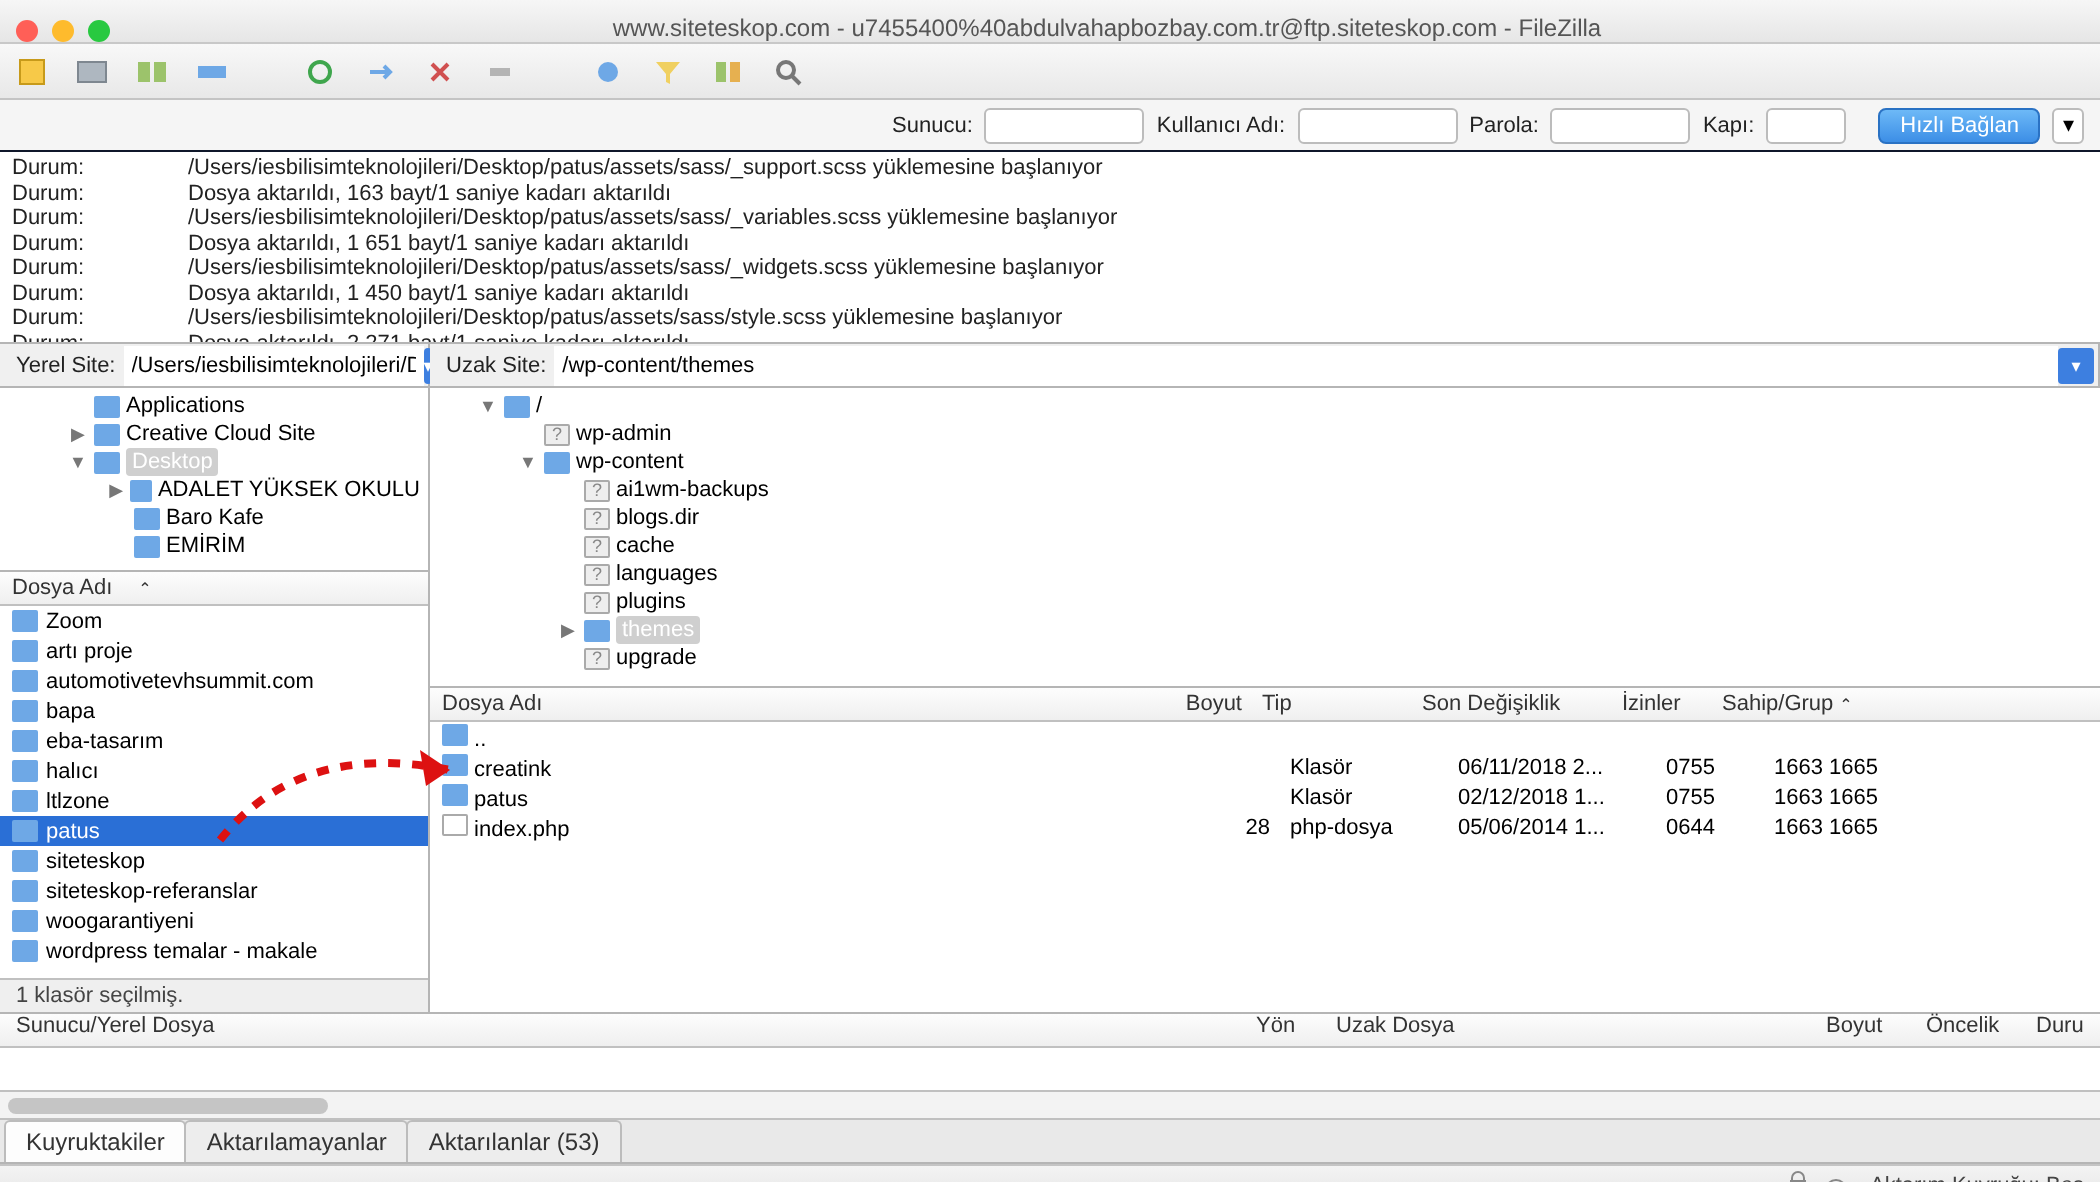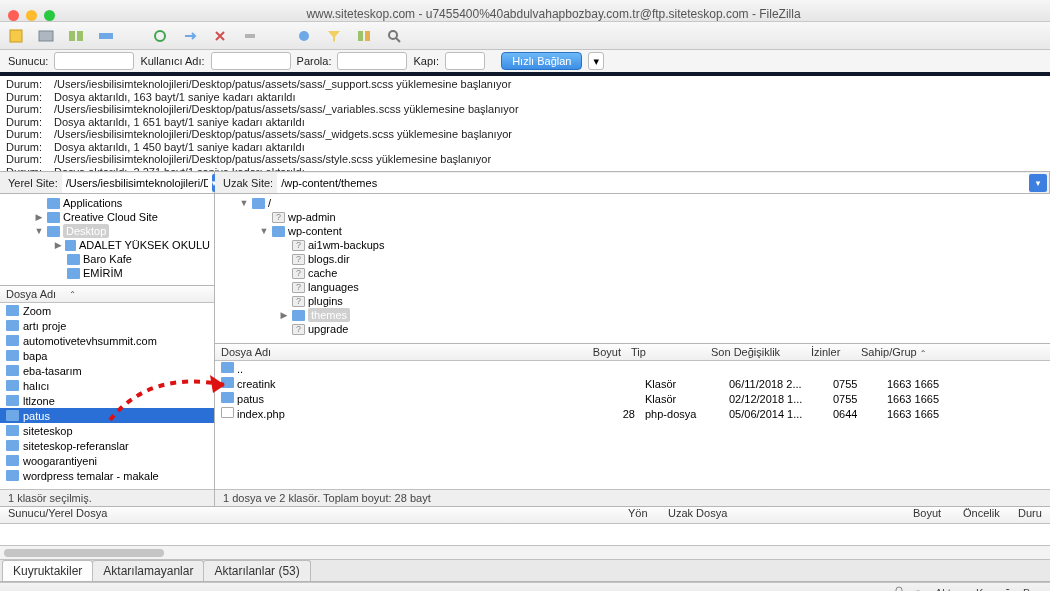--- a/index.html
+++ b/index.html
@@ -6,27 +6,27 @@
 body { background: #ececec; width: 1050px; height: 591px; overflow: hidden; position: relative; }
 .titlebar { height: 22px; background: linear-gradient(#f6f6f6,#e6e6e6); display: flex; align-items: flex-end; padding: 0 8px; border-bottom: 1px solid #c8c8c8; }
 .lights { display: flex; gap: 7px; margin-right: 10px; }
 .light { width: 11px; height: 11px; border-radius: 50%; }
 .light.r { background:#ff5f57; }
 .light.y { background:#febb2d; }
 .light.g { background:#28c940; }
 .title { flex:1; text-align:center; color:#555; font-size:12px; }
 .toolbar { height: 28px; background: linear-gradient(#f8f8f8,#e8e8e8); border-bottom:1px solid #c4c4c4; display:flex; align-items:center; padding:0 8px; gap:14px; }
 .tbtn { width:16px; height:16px; display:inline-block; }
-.quickconnect { height: 26px; background:#f5f5f5; border-bottom:4px solid #0f172a; display:flex; align-items:center; padding:0 8px; gap:6px; }
+.quickconnect { height: 26px; background:#f5f5f5; border-bottom:1px solid #0f172a; display:flex; align-items:center; padding:0 8px; gap:6px;justify-content:flex-end; }
 .qlabel { color:#222; }
 .qinput { border:1px solid #bcbcbc; border-radius:3px; height:18px; padding:0 4px; background:#fff; }
 .qbtn { background: linear-gradient(#6db9f7,#3c8ee6); color:#fff; border:1px solid #2a72c4; border-radius:4px; padding:1px 10px; height:18px; font-size:11px;margin-left:10px; }
 .qdrop { border:1px solid #bcbcbc; border-radius:3px; background:#fff; padding:0 4px; height:18px; display:flex; align-items:center; }
 .log { height: 96px; background:#fff; border-bottom:1px solid #b5b5b5; overflow:hidden; padding:2px 6px; line-height:12.5px; color:#222; }
-.log div span.lbl { display:inline-block; width:48px; }
+.log div span.lbl { display:inline-block; width:88px; }
 .sitebar { height: 22px; display:flex; border-bottom:1px solid #b5b5b5; }
 .sitecell { display:flex; align-items:center; background:#f0f0f0; border-right:1px solid #b5b5b5; }
 .sitelabel { padding:0 4px 0 8px; color:#222; white-space:nowrap; }
 .siteinput { flex:1; height:20px; border:0; background:#fff; padding:0 4px; }
 .dropbtn { width:18px; height:18px; background:#3d7fe0; color:#fff; display:flex; align-items:center; justify-content:center; border-radius:2px; margin-right:2px; font-size:9px; }
 .middle { display:flex; height: 312px; }
 .pane { background:#fff; overflow:hidden; position:relative; }
 .pane.left { width: 215px; border-right:1px solid #b5b5b5; display:flex; flex-direction:column; }
 .pane.right { flex:1; display:flex; flex-direction:column; }
 .tree { flex:0 0 92px; overflow:hidden; padding:2px 4px; line-height:14px; border-bottom:1px solid #b5b5b5; }
@@ -331,21 +331,20 @@
         </div>
         <div class="lrow">
           <span class="c" style="width:376px"><span class="ficon file"></span> index.php</span>
           <span class="c" style="width:40px;text-align:right">28</span>
           <span class="c" style="width:80px">php-dosya</span>
           <span class="c" style="width:100px">05/06/2014 1...</span>
           <span class="c" style="width:50px">0644</span>
           <span class="c" style="flex:1">1663 1665</span>
         </div>
       </div>
-    <div class="statusline">1 dosya ve 2 klasör. Toplam boyut: 28 bayt</div>
   </div>
 </div>
 
 <div class="queueh">
   <span class="qc" style="width:620px">Sunucu/Yerel Dosya</span>
   <span class="qc" style="width:40px">Yön</span>
   <span class="qc" style="flex:1">Uzak Dosya</span>
   <span class="qc" style="width:50px">Boyut</span>
   <span class="qc" style="width:55px">Öncelik</span>
   <span class="qc" style="width:40px">Duru</span>

